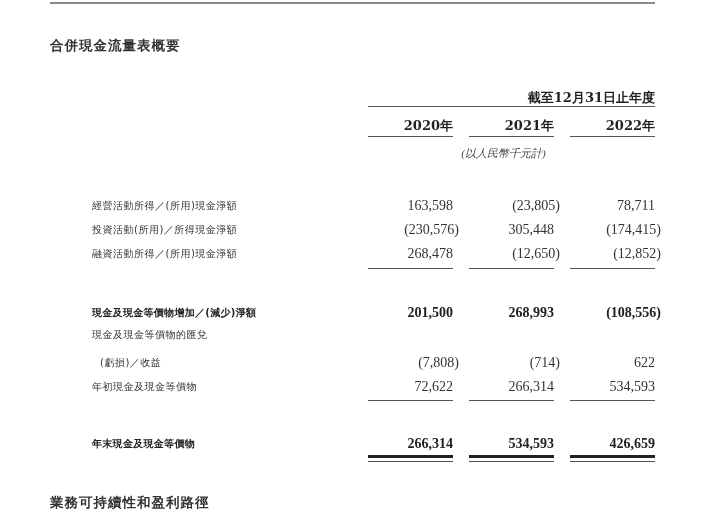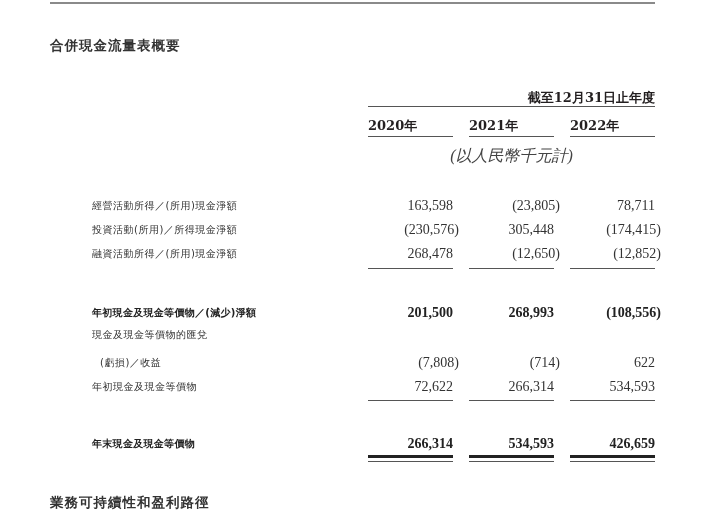--- a/index.html
+++ b/index.html
@@ -10,27 +10,27 @@
     }
     .abs { position: absolute; white-space: nowrap; }
     .top-rule { position: absolute; left: 50px; top: 2px; width: 605px; height: 2px; background: #8a8a8a; }
     .section-title { left: 50px; font-size: 13.5px; font-weight: bold; color: #333; letter-spacing: 1px; }
     .period-header {
       left: 368px; width: 287px; top: 89px; text-align: right;
       font-family: "DejaVu Serif", "Liberation Serif", serif; font-weight: bold; font-size: 13px;
     }
     .header-rule { position: absolute; left: 368px; top: 106px; width: 287px; height: 1px; background: #555; }
     .col-header {
-      top: 117px; width: 85px; text-align: left;
+      top: 117px; width: 85px; text-align: right;
       font-family: "DejaVu Serif", "Liberation Serif", serif; font-weight: bold; font-size: 13px;
     }
     .col-rule { position: absolute; top: 136px; width: 85px; height: 1px; background: #555; }
     .unit-label {
-      left: 368px; width: 287px; top: 146px; text-align: center;
-      font-family: "Liberation Serif", "DejaVu Serif", serif; font-style: italic; font-size: 16px; color: #444;
+      left: 360px; width: 287px; top: 146px; text-align: center;
+      font-family: "Liberation Serif", "DejaVu Serif", serif; font-style: italic; font-size: 11px; color: #444;
     }
     .row-label { left: 92px; font-size: 10px; color: #333; letter-spacing: 0.5px; }
     .row-label.bold { font-weight: bold; color: #222; letter-spacing: 0.3px; }
     .row-label.indent { left: 100px; }
     .num {
       width: 92px; text-align: right;
       font-family: "Liberation Serif", "DejaVu Serif", serif; font-size: 14px; color: #333;
     }
     .num.bold { font-weight: bold; color: #222; }
     .c1 { left: 360px; } .c2 { left: 461px; } .c3 { left: 562px; } 
@@ -70,21 +70,21 @@
 
 <div class="abs row-label" style="top:247px;">融資活動所得／(所用)現金淨額</div>
 <div class="abs num c1" style="top: 246px; width: 85px; left: 368px;">268,478</div>
 <div class="abs num c2" style="top: 246px; left: 469px; width: 91px;">(12,650)</div>
 <div class="abs num c3" style="top: 246px; left: 570px; width: 91px;">(12,852)</div>
 
 <div class="sub-rule rule-c1" style="top:268px;"></div>
 <div class="sub-rule rule-c2" style="top:268px;"></div>
 <div class="sub-rule rule-c3" style="top:268px;"></div>
 
-<div class="abs row-label bold" style="top:306px;">年初現金及現金等價物／(減少)淨額</div>
+<div class="abs row-label bold" style="top:306px;">現金及現金等價物增加／(減少)淨額</div>
 <div class="abs num bold c1" style="top: 305px; width: 85px; left: 368px;">201,500</div>
 <div class="abs num bold c2" style="top: 305px; width: 85px; left: 469px;">268,993</div>
 <div class="abs num bold c3" style="top: 305px; left: 570px; width: 91px;">(108,556)</div>
 
 <div class="abs row-label" style="top:328px;">現金及現金等價物的匯兌</div>
 
 <div class="abs row-label indent" style="top:356px;">(虧損)／收益</div>
 <div class="abs num c1" style="top: 355px; left: 368px; width: 91px;">(7,808)</div>
 <div class="abs num c2" style="top: 355px; left: 469px; width: 91px;">(714)</div>
 <div class="abs num c3" style="top: 355px; width: 85px; left: 570px;">622</div>

